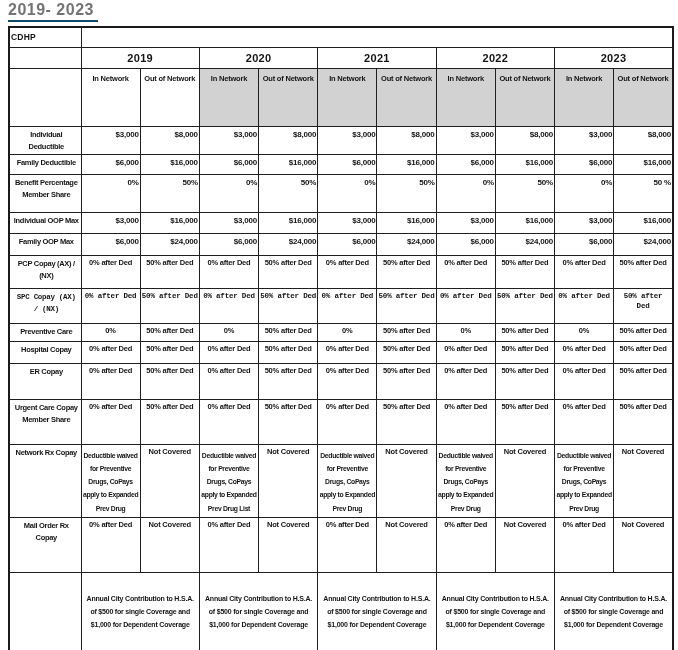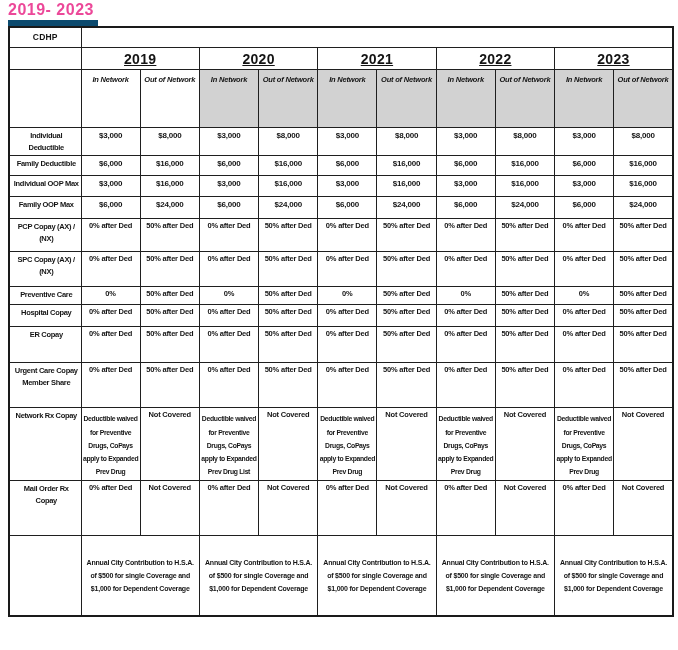--- a/index.html
+++ b/index.html
@@ -8,22 +8,22 @@
     background:#ffffff;
     font-family:"Liberation Sans", sans-serif;
     color:#111;
     position:relative;
     overflow:hidden;
   }
   .page{position:absolute;left:0;top:0;width:678px;height:650px;}
   .doc-title{
     position:absolute;left:8px;top:1px;
     font-size:16px;font-weight:bold;letter-spacing:0.5px;
-    color:#ec4899;
-    border-bottom:6px solid #0c4a6e;
+    color:#737373;
+    border-bottom:2px solid #0c4a6e;
     padding:0 4px 1px 0;
   }
   table.benefits{
     position:absolute;left:8px;top:26px;
     width:664px;
     border-collapse:collapse;
     table-layout:fixed;
     border:2px solid #1a1a1a;
   }
   td{
@@ -39,37 +39,36 @@
     line-height:1.35;
   }
   td.label{
     text-align:center;
     padding-left:3px;
     font-size:7.5px;
     letter-spacing:-0.3px;
     line-height:1.6;
   }
   td.plan{
-    text-align:center;
+    text-align:left;
     vertical-align:middle;
     font-size:8.5px;
     letter-spacing:0.2px;
   }
   td.year{
     vertical-align:middle;
-    font-size:14px;
+    font-size:11px;
     letter-spacing:0.3px;
-    text-decoration:underline;
   }
   td.subhdr{
     padding-top:5px;
     font-size:7.5px;
   }
   td.shaded{ background:var(--shaded,#d2d2d2); }
-  td.money{ padding-top:3px; font-size:8px; }
+  td.money{ padding-top:3px; font-size:8px;text-align:right; }
   td.multi{
     font-size:6.8px;
     letter-spacing:-0.3px;
     line-height:1.95;
     padding-top:4px;
   }
   td.contrib{
     vertical-align:middle;
     font-size:7px;
     letter-spacing:-0.2px;
@@ -103,21 +102,21 @@
           <td class="blank" colspan="10"></td>
         </tr>
         <tr style="height: 21px;">
           <td class="blank"></td>
           <td class="year" colspan="2">2019</td>
           <td class="year" colspan="2">2020</td>
           <td class="year" colspan="2">2021</td>
           <td class="year" colspan="2">2022</td>
           <td class="year" colspan="2">2023</td>
         </tr>
-        <tr style="height: 58px; font-style: italic;">
+        <tr style="height: 58px;">
           <td class="blank"></td>
           <td class="subhdr">In Network</td>
           <td class="subhdr">Out of Network</td>
           <td class="subhdr shaded">In Network</td>
           <td class="subhdr shaded">Out of Network</td>
           <td class="subhdr shaded">In Network</td>
           <td class="subhdr shaded">Out of Network</td>
           <td class="subhdr shaded">In Network</td>
           <td class="subhdr shaded">Out of Network</td>
           <td class="subhdr shaded">In Network</td>
@@ -142,20 +141,33 @@
           <td class="money">$16,000</td>
           <td class="money">$6,000</td>
           <td class="money">$16,000</td>
           <td class="money">$6,000</td>
           <td class="money">$16,000</td>
           <td class="money">$6,000</td>
           <td class="money">$16,000</td>
           <td class="money">$6,000</td>
           <td class="money">$16,000</td>
         </tr>
+        <tr style="height: 38px;">
+          <td class="label">Benefit Percentage Member Share</td>
+          <td class="money">0%</td>
+          <td class="money">50%</td>
+          <td class="money">0%</td>
+          <td class="money">50%</td>
+          <td class="money">0%</td>
+          <td class="money">50%</td>
+          <td class="money">0%</td>
+          <td class="money">50%</td>
+          <td class="money">0%</td>
+          <td class="money">50 %</td>
+        </tr>
         <tr style="height: 21px; margin-top: 36px;">
           <td class="label">Individual OOP Max</td>
           <td class="money">$3,000</td>
           <td class="money">$16,000</td>
           <td class="money">$3,000</td>
           <td class="money">$16,000</td>
           <td class="money">$3,000</td>
           <td class="money">$16,000</td>
           <td class="money">$3,000</td>
           <td class="money">$16,000</td>
@@ -181,21 +193,21 @@
           <td>50% after Ded</td>
           <td>0% after Ded</td>
           <td>50% after Ded</td>
           <td>0% after Ded</td>
           <td>50% after Ded</td>
           <td>0% after Ded</td>
           <td>50% after Ded</td>
           <td>0% after Ded</td>
           <td>50% after Ded</td>
         </tr>
-        <tr style="height: 35px;">
+        <tr style="height: 35px; font-family: Liberation Mono, monospace;">
           <td class="label">SPC Copay (AX) / (NX)</td>
           <td>0% after Ded</td>
           <td>50% after Ded</td>
           <td>0% after Ded</td>
           <td>50% after Ded</td>
           <td>0% after Ded</td>
           <td>50% after Ded</td>
           <td>0% after Ded</td>
           <td>50% after Ded</td>
           <td>0% after Ded</td>

